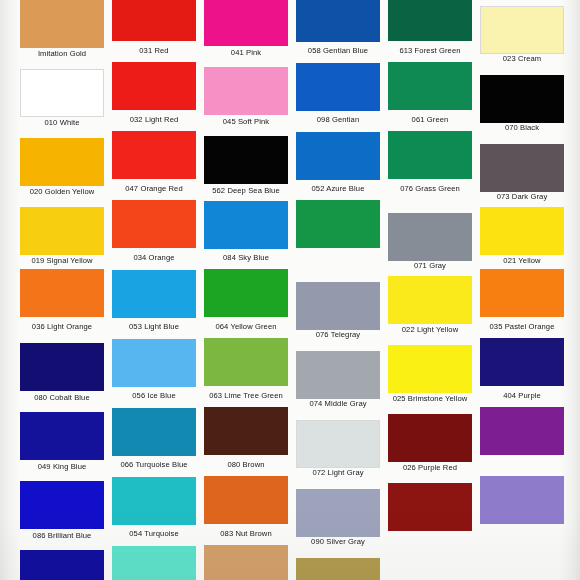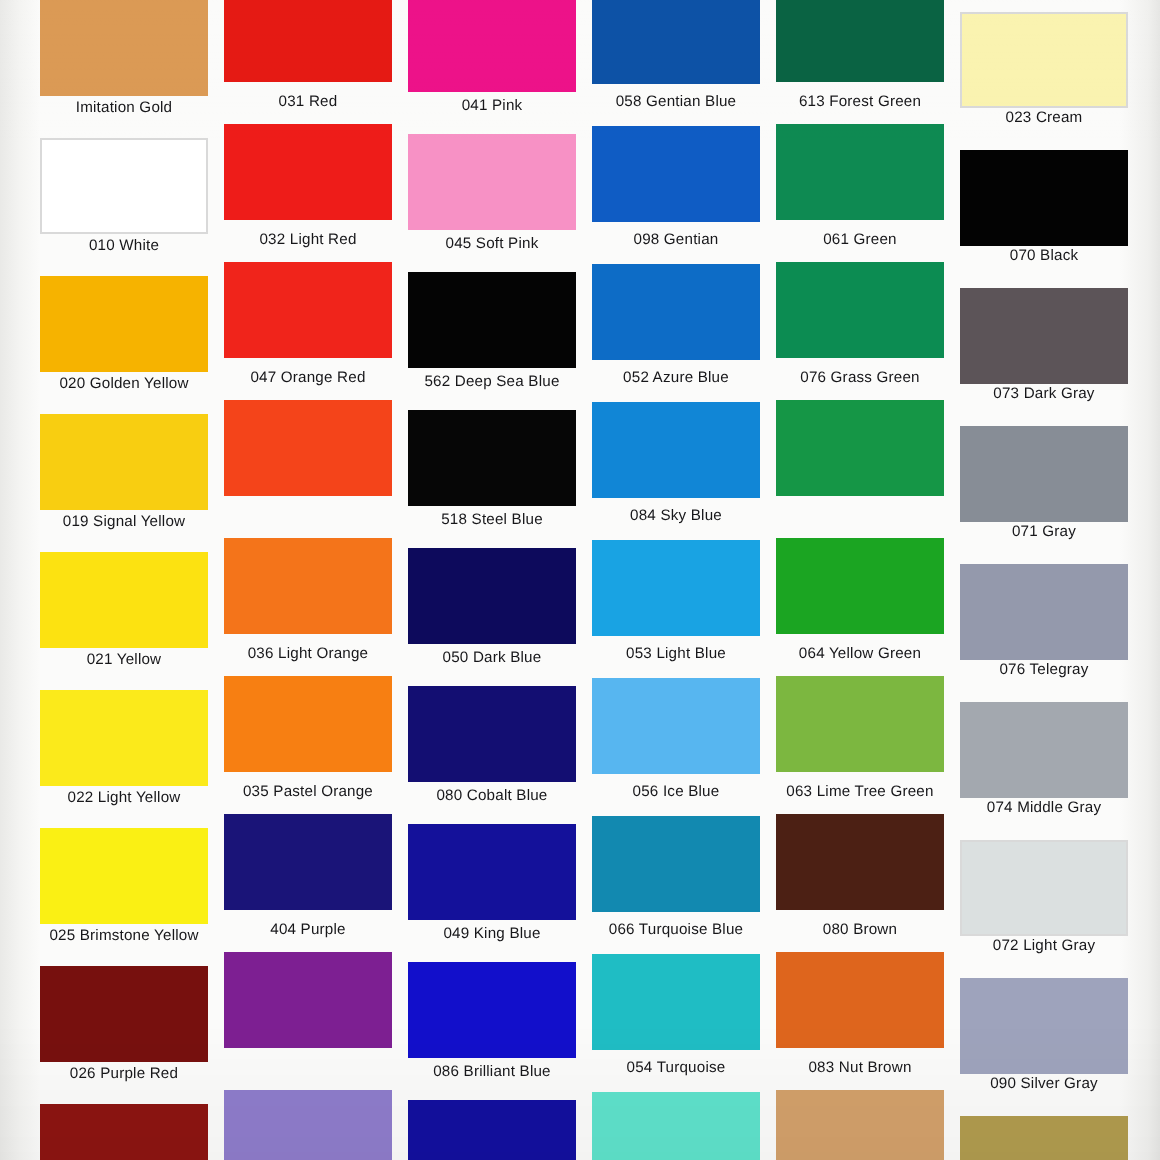--- a/index.html
+++ b/index.html
@@ -178,47 +178,40 @@
       <div class="cell col-6">
         <div class="swatch" style="background: rgb(92, 84, 88);"></div>
         <div class="cell-label">073 Dark Gray</div>
       </div>
       <div class="cell col-1">
         <div class="swatch" style="background: rgb(248, 206, 17);"></div>
         <div class="cell-label">019 Signal Yellow</div>
       </div>
       <div class="cell col-2">
         <div class="swatch" style="background: rgb(244, 68, 26);"></div>
-      </div>
-      <div class="cell col-3">
-        <div class="swatch" style="background: rgb(6, 6, 6);"></div>
-        <div class="cell-label">518 Steel Blue</div>
+        <div class="cell-label">034 Orange</div>
       </div>
       <div class="cell col-4">
         <div class="swatch" style="background: rgb(17, 134, 214);"></div>
         <div class="cell-label">084 Sky Blue</div>
       </div>
       <div class="cell col-5">
         <div class="swatch" style="background: rgb(21, 150, 70);"></div>
       </div>
       <div class="cell col-6">
         <div class="swatch" style="background: rgb(135, 141, 150);"></div>
         <div class="cell-label">071 Gray</div>
       </div>
       <div class="cell col-1">
         <div class="swatch" style="background: rgb(252, 226, 17);"></div>
         <div class="cell-label">021 Yellow</div>
       </div>
       <div class="cell col-2">
         <div class="swatch" style="background: rgb(244, 116, 26);"></div>
         <div class="cell-label">036 Light Orange</div>
-      </div>
-      <div class="cell col-3">
-        <div class="swatch" style="background: rgb(13, 10, 92);"></div>
-        <div class="cell-label">050 Dark Blue</div>
       </div>
       <div class="cell col-4">
         <div class="swatch" style="background: rgb(25, 163, 227);"></div>
         <div class="cell-label">053 Light Blue</div>
       </div>
       <div class="cell col-5">
         <div class="swatch" style="background: rgb(27, 165, 34);"></div>
         <div class="cell-label">064 Yellow Green</div>
       </div>
       <div class="cell col-6">

